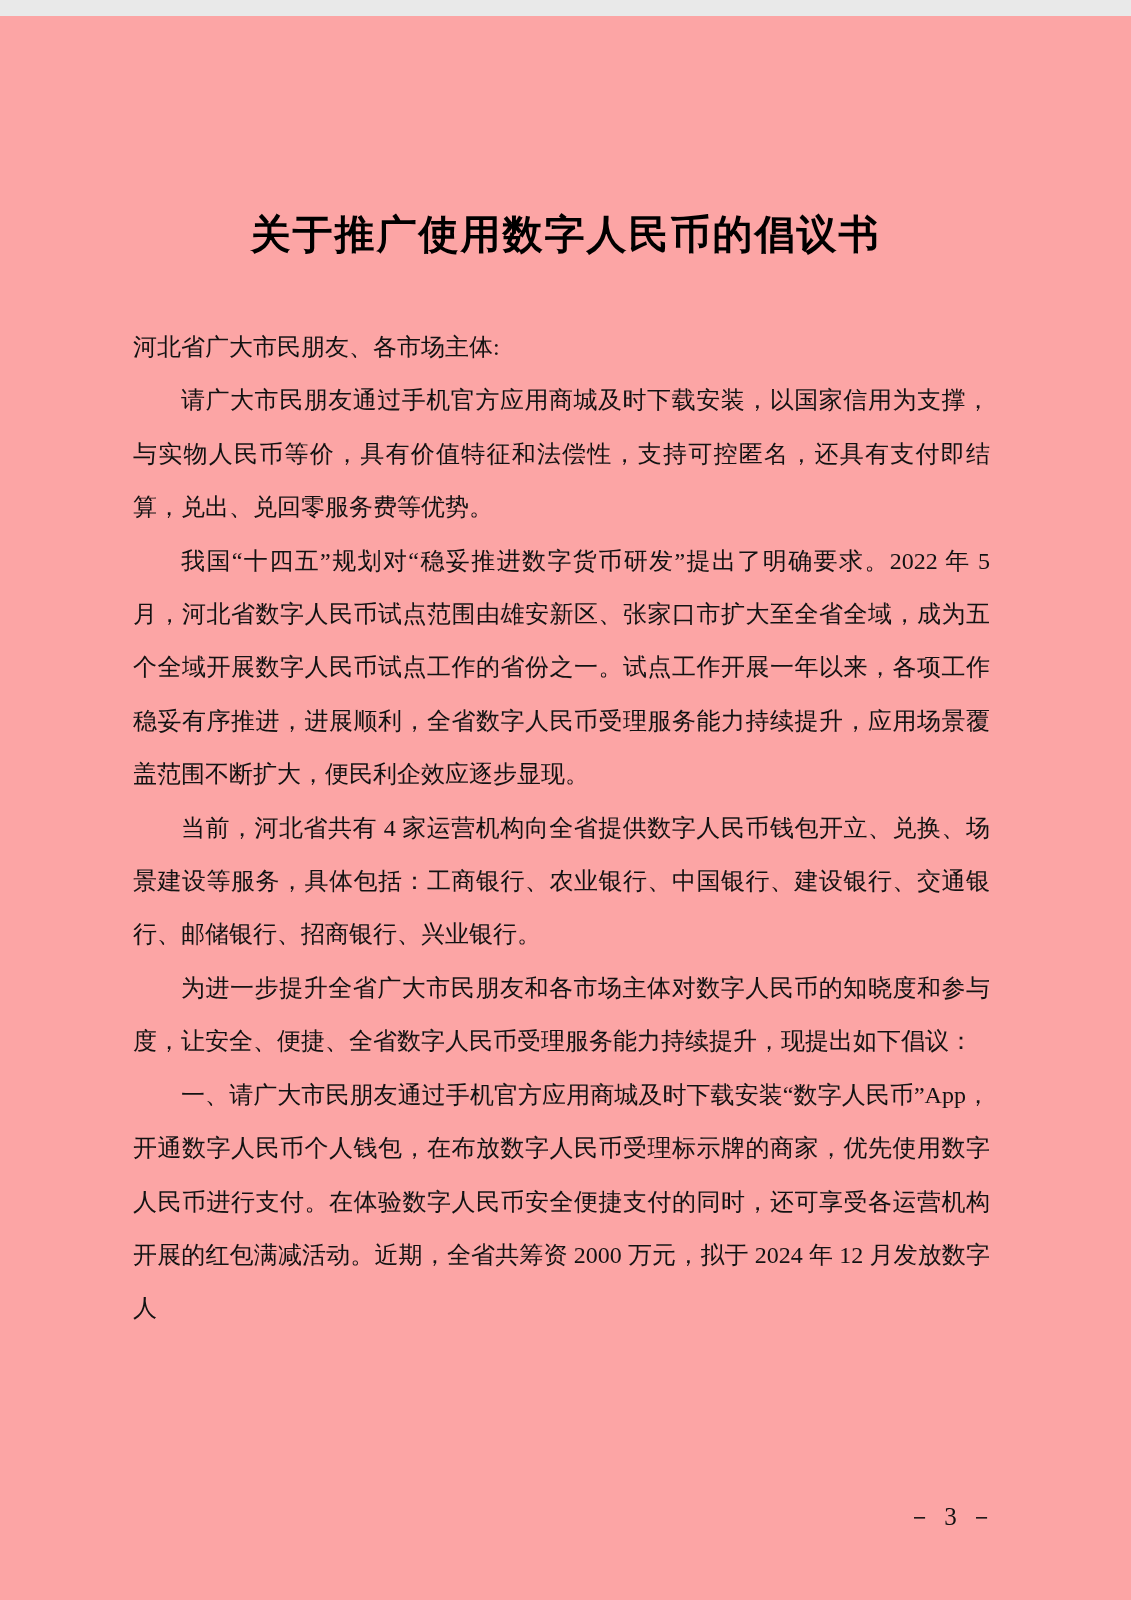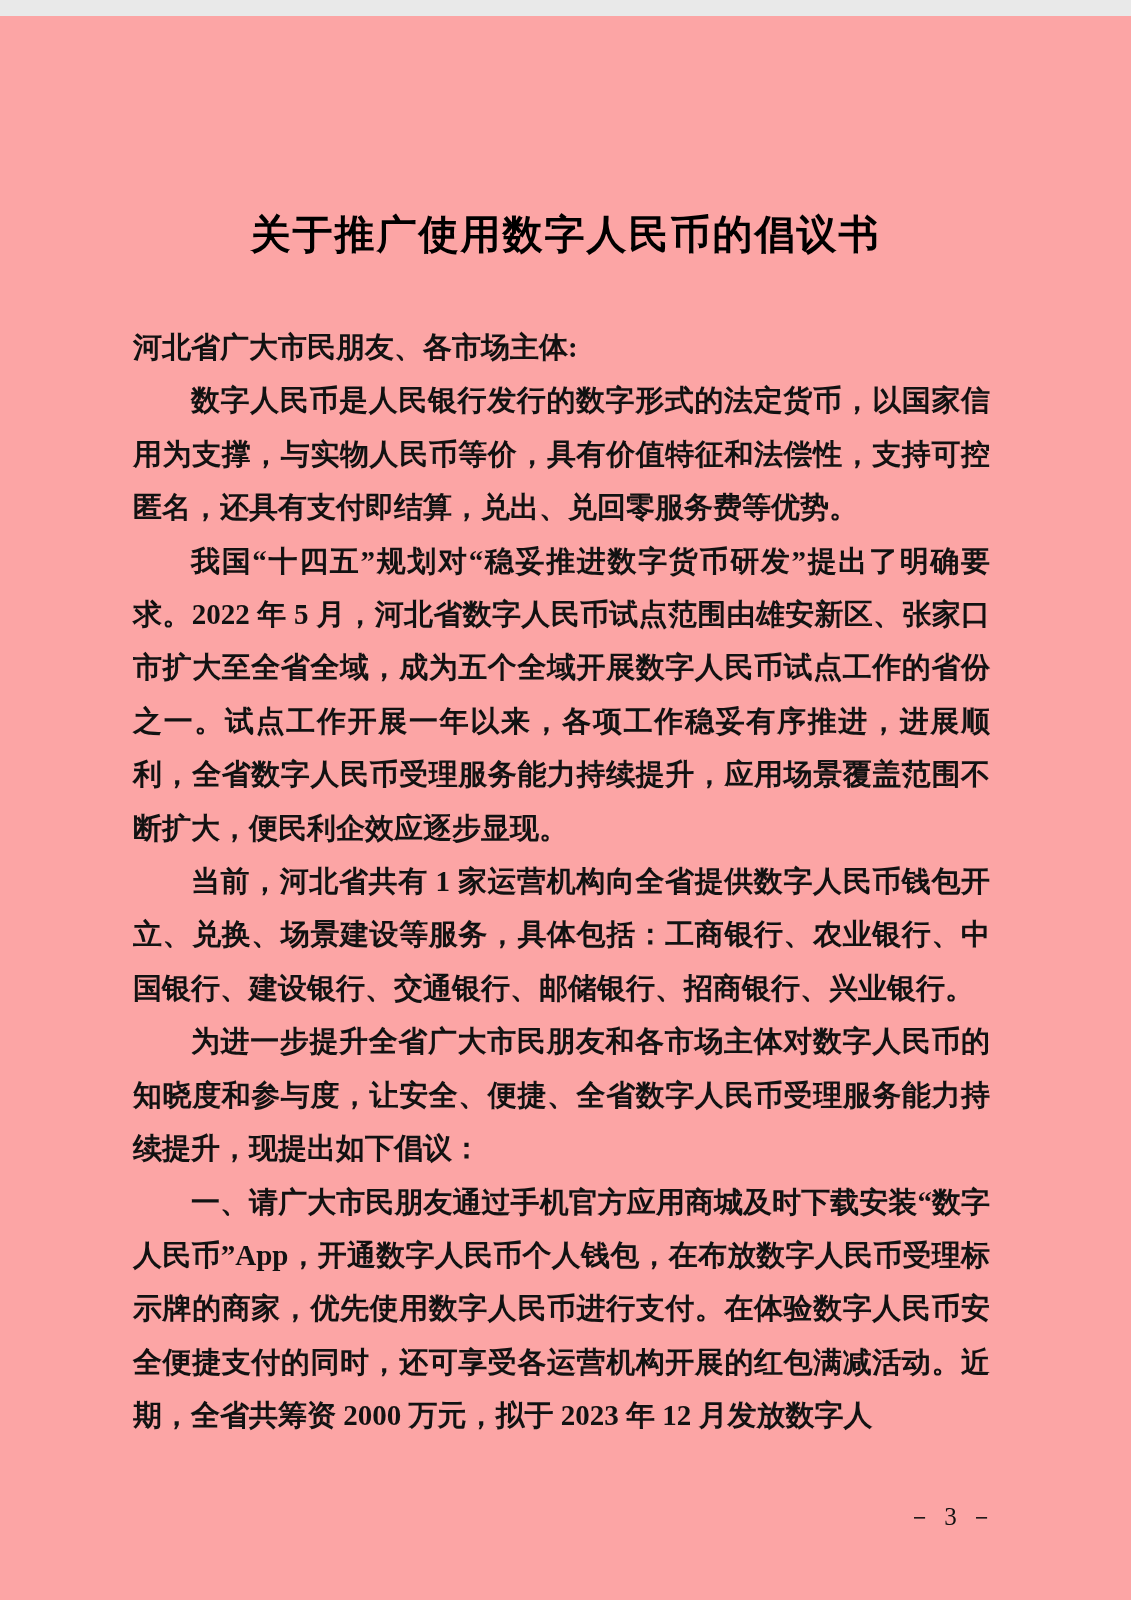--- a/index.html
+++ b/index.html
@@ -19,26 +19,25 @@
     text-align: center;
     font-size: 40px;
     line-height: 52px;
     font-weight: bold;
     letter-spacing: 2px;
     color: #000000;
     font-family: "Liberation Serif", serif;
   }
   .doc-body {
     margin: 60px 141px 0 133px;
-    font-size: 29px;
+    font-size: 24px;
     line-height: 53.4px;
     text-align: justify;
     text-justify: inter-ideograph;
     word-break: normal;
-    font-weight: bold;
   }
   .para { text-align: justify; }
   .para.indent { text-indent: 2em; }
   .page-number {
     position: absolute;
     top: 1484px;
     right: 134px;
     font-size: 25px;
     letter-spacing: 3px;
     color: #121212;
@@ -47,22 +46,22 @@
 </style>
 </head>
 <body>
 
 <div class="page">
 
   <h1 class="doc-title">关于推广使用数字人民币的倡议书</h1>
 
   <div class="doc-body">
     <p class="para">河北省广大市民朋友、各市场主体:</p>
-    <p class="para indent">数字人民币是人民银行发行的数字形式的法定货币，以国家信用为支撑，与实物人民币等价，具有价值特征和法偿性，支持可控匿名，还具有支付即结算，兑出、兑回零服务费等优势。</p>
+    <p class="para indent">请广大市民朋友通过手机官方应用商城及时下载安装，以国家信用为支撑，与实物人民币等价，具有价值特征和法偿性，支持可控匿名，还具有支付即结算，兑出、兑回零服务费等优势。</p>
     <p class="para indent">我国“十四五”规划对“稳妥推进数字货币研发”提出了明确要求。2022 年 5 月，河北省数字人民币试点范围由雄安新区、张家口市扩大至全省全域，成为五个全域开展数字人民币试点工作的省份之一。试点工作开展一年以来，各项工作稳妥有序推进，进展顺利，全省数字人民币受理服务能力持续提升，应用场景覆盖范围不断扩大，便民利企效应逐步显现。</p>
-    <p class="para indent">当前，河北省共有 1 家运营机构向全省提供数字人民币钱包开立、兑换、场景建设等服务，具体包括：工商银行、农业银行、中国银行、建设银行、交通银行、邮储银行、招商银行、兴业银行。</p>
+    <p class="para indent">当前，河北省共有 4 家运营机构向全省提供数字人民币钱包开立、兑换、场景建设等服务，具体包括：工商银行、农业银行、中国银行、建设银行、交通银行、邮储银行、招商银行、兴业银行。</p>
     <p class="para indent">为进一步提升全省广大市民朋友和各市场主体对数字人民币的知晓度和参与度，让安全、便捷、全省数字人民币受理服务能力持续提升，现提出如下倡议：</p>
-    <p class="para indent">一、请广大市民朋友通过手机官方应用商城及时下载安装“数字人民币”App，开通数字人民币个人钱包，在布放数字人民币受理标示牌的商家，优先使用数字人民币进行支付。在体验数字人民币安全便捷支付的同时，还可享受各运营机构开展的红包满减活动。近期，全省共筹资 2000 万元，拟于 2023 年 12 月发放数字人</p>
+    <p class="para indent">一、请广大市民朋友通过手机官方应用商城及时下载安装“数字人民币”App，开通数字人民币个人钱包，在布放数字人民币受理标示牌的商家，优先使用数字人民币进行支付。在体验数字人民币安全便捷支付的同时，还可享受各运营机构开展的红包满减活动。近期，全省共筹资 2000 万元，拟于 2024 年 12 月发放数字人</p>
   </div>
 
   <div class="page-number">－ 3 －</div>
 
 </div>
 
 </body></html>

